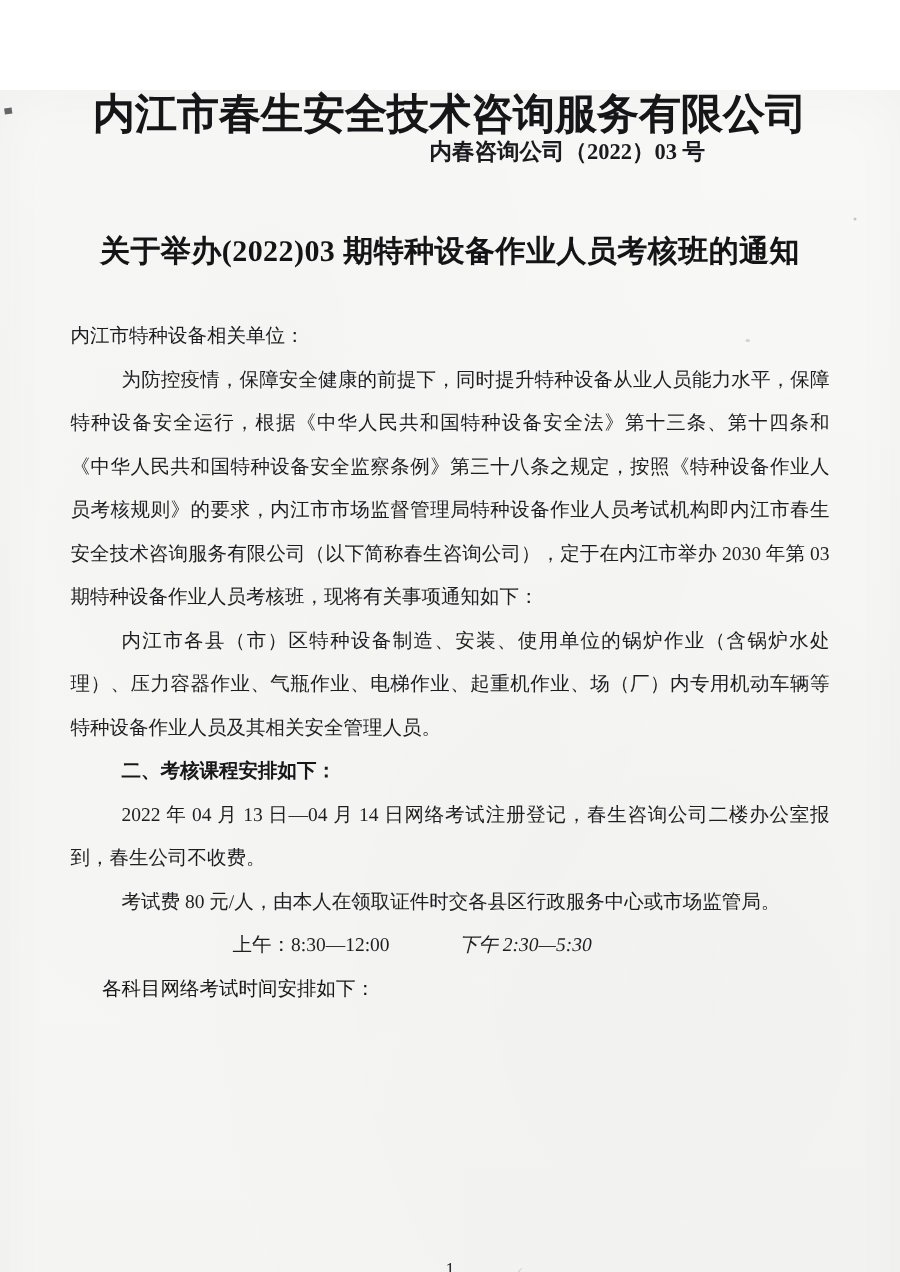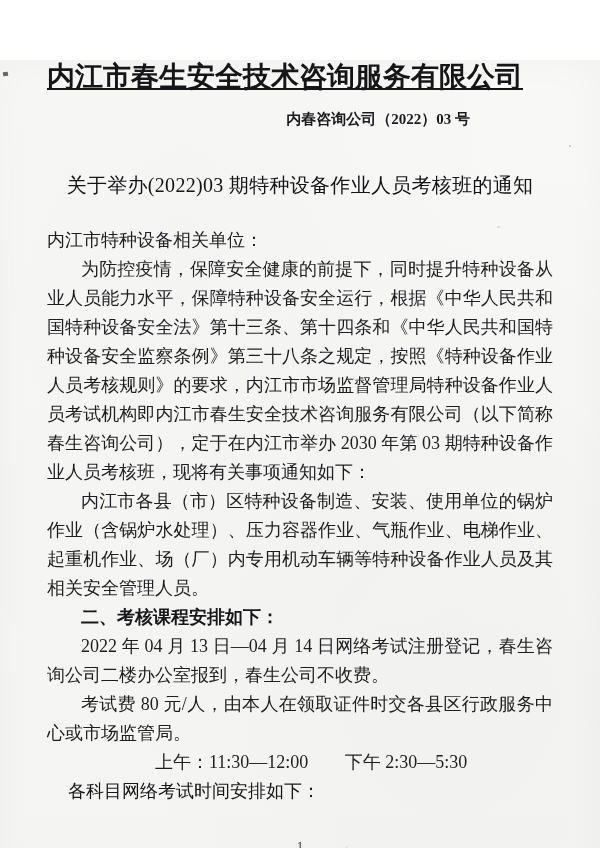--- a/index.html
+++ b/index.html
@@ -20,47 +20,46 @@
       radial-gradient(ellipse at 30% 20%, rgba(0,0,0,0.010), rgba(0,0,0,0) 60%),
       radial-gradient(ellipse at 75% 70%, rgba(0,0,0,0.014), rgba(0,0,0,0) 55%),
       linear-gradient(180deg, #f8f8f7 0%, #f6f6f4 55%, #f4f4f2 100%);
     box-shadow: inset 0 0 40px rgba(0,0,0,0.03);
     color: #1e1e22;
     box-sizing: border-box;
     padding: 0 47px;
   }
   .letterhead {
     margin-top: 60px;
+    text-align: center;
     font-size: 28px;
     line-height: 33px;
     font-weight: bold;
     letter-spacing: 0px;
     color: #161619;
-    text-decoration: underline;
   }
   .doc-number {
-    margin-top: 17px;
     text-align: right;
     padding-right: 83px;
     font-size: 15px;
     line-height: 19px;
     font-weight: bold;
     color: #1b1b1f;
   }
   .subject-title {
     margin-top: 43px;
     text-align: center;
     font-size: 20px;
     line-height: 26px;
-    font-weight: normal;
+    font-weight: bold;
     letter-spacing: 0.3px;
     color: #141417;
   }
   .body-text {
-    font-size: 18px;
+    font-size: 13px;
     line-height: 29px;
   }
   .salutation {
     margin-top: 28px;
   }
   .para {
     margin: 0;
     text-align: justify;
     text-indent: 34px;
   }
@@ -69,21 +68,22 @@
     text-indent: 34px;
     color: #17171a;
   }
   .exam-time-line {
     text-indent: 34px;
   }
   .times-row {
     padding-left: 108px;
   }
   .afternoon {
-    margin-left: 32px;
+    margin-left: 43px;
+    font-style: italic;
   }
   .schedule-note {
     font-weight: normal;
     text-indent: 21px;
     color: #17171a;
   }
   .page-number {
     position: absolute;
     top: 779px;
     left: 0;
@@ -160,21 +160,21 @@
     <p class="para">内江市各县（市）区特种设备制造、安装、使用单位的锅炉作业（含锅炉水处理）、压力容器作业、气瓶作业、电梯作业、起重机作业、场（厂）内专用机动车辆等特种设备作业人员及其相关安全管理人员。</p>
 
     <div class="heading">二、考核课程安排如下：</div>
 
     <p class="para">2022 年 04 月 13 日—04 月 14 日网络考试注册登记，春生咨询公司二楼办公室报到，春生公司不收费。</p>
 
     <p class="para">考试费 80 元/人，由本人在领取证件时交各县区行政服务中心或市场监管局。</p>
 
 
     <div class="times-row">
-      <span>上午：11:30—12:00</span>
+      <span>上午：8:30—12:00</span>
       <span class="afternoon">下午 2:30—5:30</span>
     </div>
 
     <div class="schedule-note">各科目网络考试时间安排如下：</div>
 
   </div>
 
   <div class="page-number">1</div>
 
   <div class="squiggle"></div>

